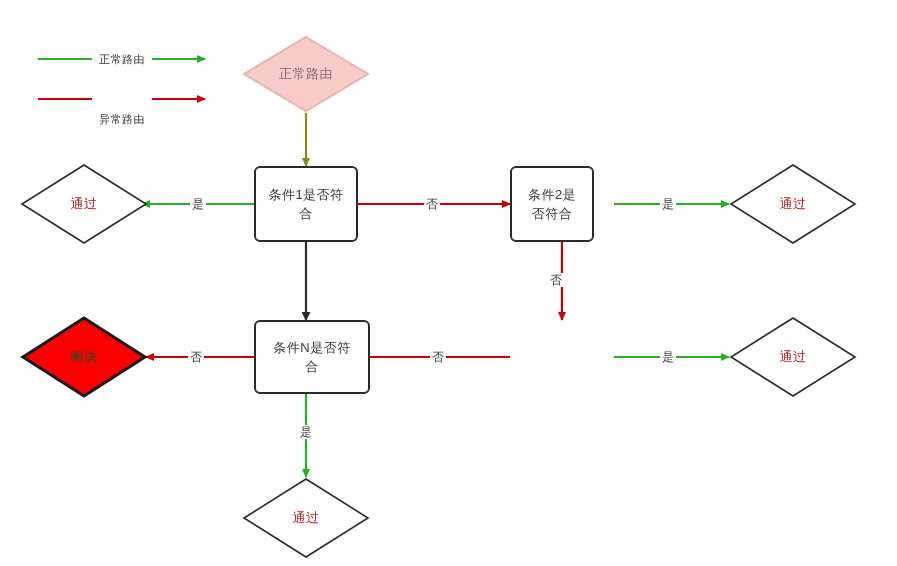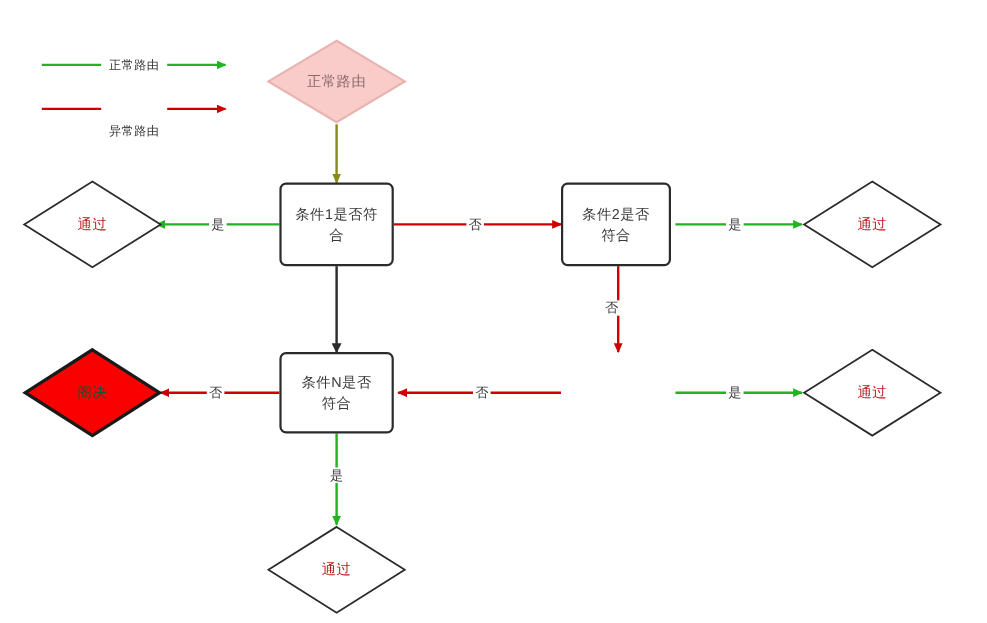--- a/index.html
+++ b/index.html
@@ -155,26 +155,26 @@
     <svg width="128" height="78" viewBox="0 0 128 78" xmlns="http://www.w3.org/2000/svg">
       <polygon points="64,2 126,39 64,76 2,39" fill="#f9ccc9" stroke="#e8b4b0" stroke-width="2"></polygon>
     </svg>
     <div class="diamond-label pink">正常路由</div>
   </div>
 
   <div class="node-box" style="left:254px; top:166px; width:104px; height:76px;">
     <span>条件1是否符合</span>
   </div>
 
-  <div class="node-box" style="left:510px; top:166px; width:100px; height:76px;">
+  <div class="node-box" style="left:510px; top:166px; width:84px; height:76px;">
     <span>条件2是否符合</span>
   </div>
 
 
-  <div class="node-box" style="left:254px; top:320px; width:104px; height:74px;">
+  <div class="node-box" style="left:254px; top:320px; width:116px; height:74px;">
     <span>条件N是否符合</span>
   </div>
 
   <div class="diamond-wrap" style="left:20px; top:163px; width:128px; height:82px;">
     <svg width="128" height="82" viewBox="0 0 128 82" xmlns="http://www.w3.org/2000/svg">
       <polygon points="64,2 126,41 64,80 2,41" fill="#ffffff" stroke="#2b2b2b" stroke-width="1.6"></polygon>
     </svg>
     <div class="diamond-label dark">通过</div>
   </div>
 

